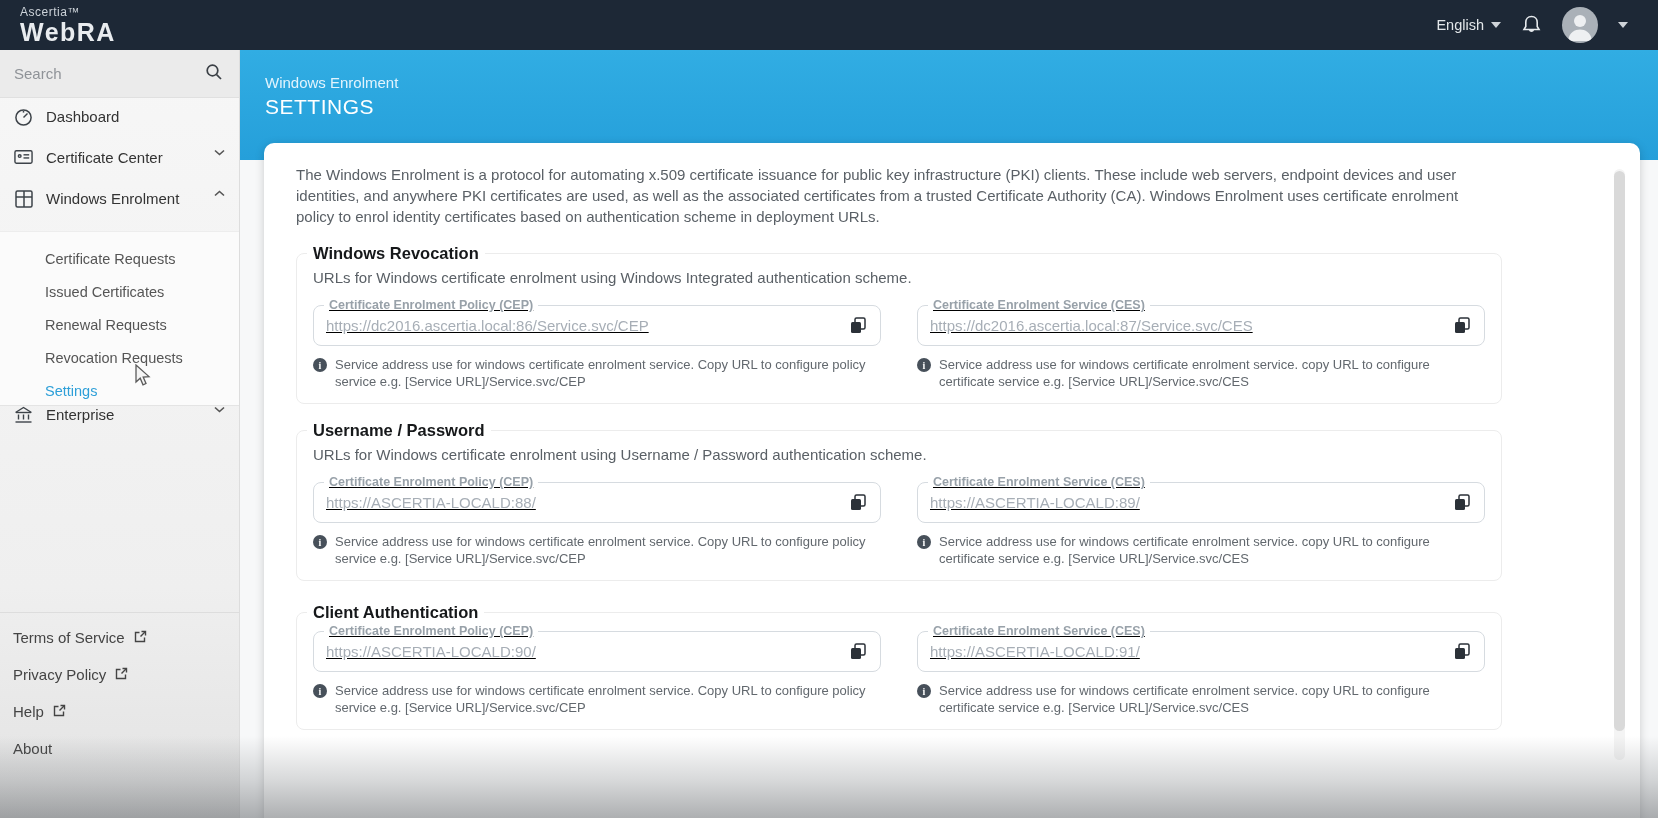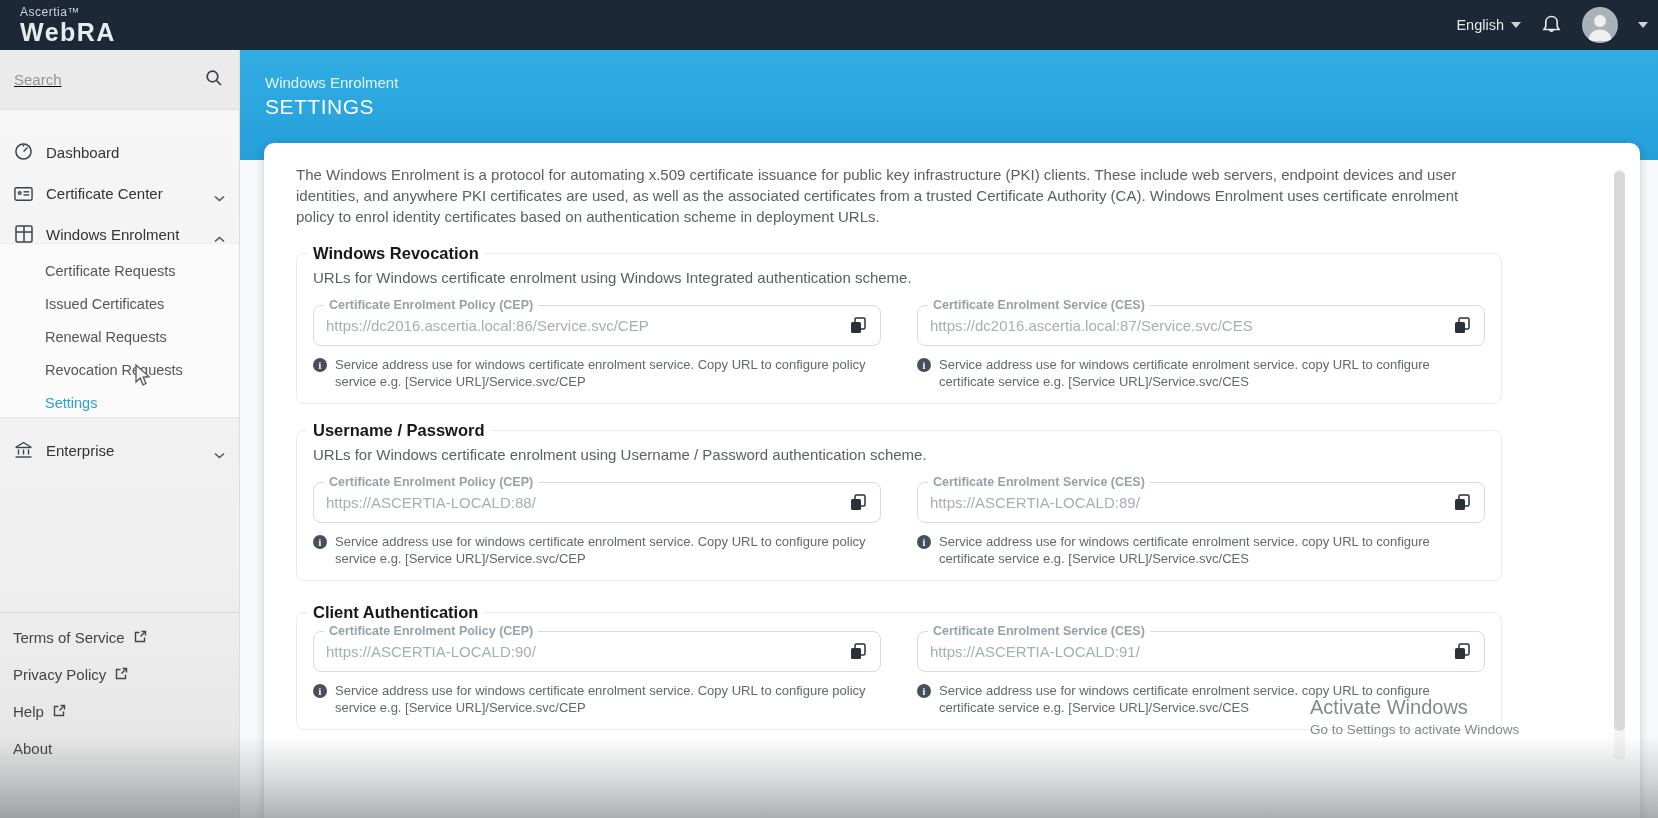--- a/index.html
+++ b/index.html
@@ -6,37 +6,37 @@
   html,body { width:1658px; height:818px; overflow:hidden; background:#fff;
     font-family:"Liberation Sans", sans-serif; }
   .page { position:relative; width:1658px; height:818px; background:#f4f5f6; }
 
   
   .topbar { position:absolute; top:0; left:0; right:0; height:50px; background:#1d2836;
     display:flex; align-items:center; justify-content:space-between; z-index:30; }
   .brand { display:flex; flex-direction:column; padding-left:20px; line-height:1; }
   .brand-sup { color:#cdd3d9; font-size:12px; letter-spacing:.5px; margin-bottom:2px; }
   .brand-main { color:#e9ecef; font-size:25px; font-weight:700; letter-spacing:1.5px; }
-  .topbar-right { display:flex; align-items:center; gap:20px; padding-right:10px; }
+  .topbar-right { display:flex; align-items:center; gap:20px; padding-right:30px; }
   .lang { color:#e3e7ea; font-size:14.5px; display:flex; align-items:center; gap:7px; cursor:default; }
   .icon-btn { display:flex; align-items:center; }
   .avatar { width:36px; height:36px; border-radius:50%; background:#aab1b8; overflow:hidden;
     display:flex; align-items:flex-end; justify-content:center; }
   .caret { width:0; height:0; border-left:5px solid transparent; border-right:5px solid transparent;
     border-top:6px solid #cfd4d9; }
 
   
   .sidebar { position:absolute; top:50px; left:0; width:240px; bottom:0; z-index:20;
     background:linear-gradient(#f7f7f7 0%, #efefef 70%, #e2e2e2 100%);
     border-right:1px solid #ddd; }
-  .search { height:60px; background:#ebebeb; border-bottom:1px solid #e0e0e0;
-    display:flex; align-items:center; justify-content:space-between; padding:0 16px 0 14px;text-decoration:underline; }
+  .search { height:48px; background:#ebebeb; border-bottom:1px solid #e0e0e0;
+    display:flex; align-items:center; justify-content:space-between; padding:0 16px 0 14px; }
   .search-text { color:#8f9398; font-size:15px; }
   .nav { padding-top:10px; }
-  .nav-item { height:41px; display:flex; align-items:flex-end; padding:0 14px; gap:13px;
+  .nav-item { height:41px; display:flex; align-items:flex-start; padding:0 14px; gap:13px;
     color:#333; font-size:15px; cursor:pointer; }
   .nav-item .nav-ic { width:19px; display:flex; justify-content:center; color:#3d4349; }
   .nav-item .spacer { flex:1; }
   .nav-item .chev { color:#555; display:flex; }
   .submenu { background:#fbfbfb; border-top:1px solid #ededed; border-bottom:1px solid #e4e4e4;
     padding:2px 0 6px 0; }
   .sub-item { height:33px; display:flex; align-items:flex-end; padding-left:45px;
     color:#555; font-size:14.5px; cursor:pointer; }
   .sub-item.active { color:#2d9fd8; }
   .side-footer { position:absolute; left:0; right:0; top:562px; border-top:1px solid #ddd;
@@ -57,21 +57,21 @@
     padding:21px 138px 0 32px; }
   .intro { color:#5a6066; font-size:15px; line-height:21px; max-width:1200px; }
 
   fieldset.section { border:1px solid #ececec; border-radius:8px; margin-top:17px;
     padding:2px 16px 13px 16px; }
   fieldset.section > legend { font-size:16.5px; font-weight:bold; color:#16181a;
     padding:0 6px; margin-left:-6px; }
   .section-desc { color:#5a6066; font-size:15px; margin:4px 0 12px 0; }
   .cols { display:grid; grid-template-columns:1fr 1fr; column-gap:36px; }
 
-  fieldset.field { border:1px solid #d6dbe0; border-radius:8px; padding:0 12px 7px 12px; }
+  fieldset.field { border:1px solid #d6dbe0; border-radius:8px; padding:0 12px 7px 12px;text-decoration:underline; }
   fieldset.field > legend { font-size:12.5px; font-weight:bold; color:#98a1a9; padding:0 5px; margin-left:-2px; }
   .field-row { display:flex; align-items:center; justify-content:space-between; height:26px; }
   .field-value { color:#a7aeb6; font-size:15px; white-space:nowrap; overflow:hidden; }
   .copy-btn { background:none; border:none; cursor:pointer; display:flex; padding:2px; }
 
   .info { display:flex; gap:8px; margin-top:10px; }
   .info-ic { flex:0 0 auto; width:14px; height:14px; border-radius:50%; background:#47505a;
     color:#fff; font-size:10px; font-weight:bold; display:flex; align-items:center;
     justify-content:center; margin-top:2px; font-family:"Liberation Serif", serif; }
   .info-text { color:#62686e; font-size:13px; line-height:17px; max-width:555px; }
@@ -394,24 +394,20 @@
             </div>
           </div>
         </div>
       </fieldset>
 
       <div class="card-scrollbar-track">
         <div class="card-scrollbar"></div>
       </div>
     </div>
 
-    <div class="watermark">
-      <div class="wm1">Activate Windows</div>
-      <div class="wm2">Go to Settings to activate Windows</div>
-    </div>
   </div>
 
   <div class="cursor">
     <svg width="22" height="24" viewBox="0 0 22 24">
       <path d="M3 1 L3 18 L7.2 14.2 L10 20.8 L13 19.5 L10.2 13 L16 12.6 Z" fill="#f4f4f4" stroke="#5a5a5a" stroke-width="1.3"></path>
     </svg>
   </div>
 
   <div class="vignette"></div>
 </div>

